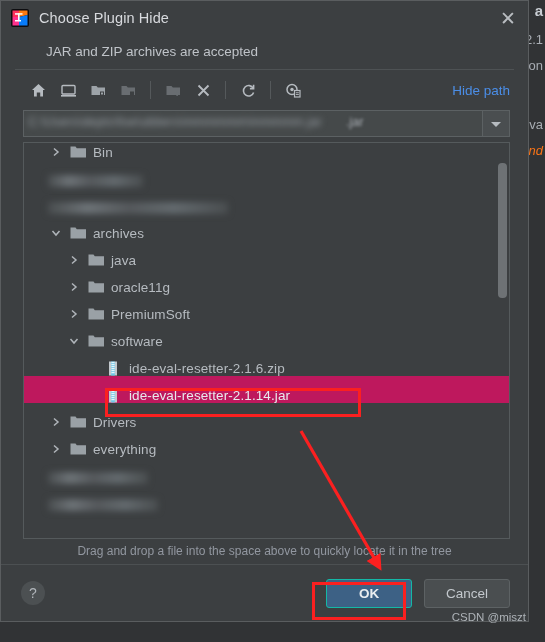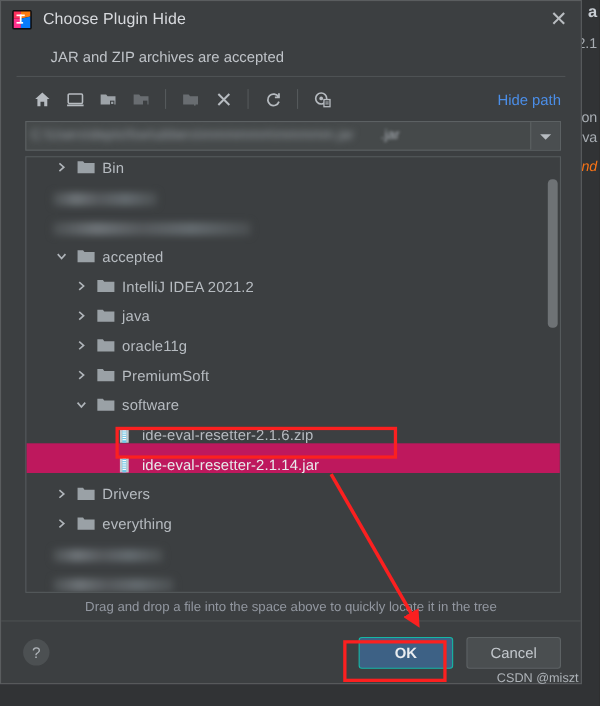--- a/index.html
+++ b/index.html
@@ -292,21 +292,21 @@
     left: 295px; top: 425px;
     width: 100px; height: 150px;
   }
 </style>
 </head>
 <body>
 
 <div id="bg-ide">
     <span class="bg-text bold" style="top: 2px; right: 2px;">a</span>
     <span class="bg-text" style="top: 32px; right: 2px;">2.1</span>
-    <span class="bg-text" style="top: 58px; right: 2px; margin-top: 41px;">on</span>
+    <span class="bg-text" style="top: 58px; right: 2px;">on</span>
     <span class="bg-text" style="top: 117px; right: 2px;">va</span>
     <span class="bg-text ital" style="top: 143px; right: 2px;">nd</span>
   </div>
 
 <div id="dialog">
 
   <div class="titlebar">
     <span class="app-logo">
       <svg width="18" height="18" viewBox="0 0 18 18">
         <rect x="0" y="0" width="18" height="18" rx="2" fill="#0d0d10"></rect>
@@ -423,33 +423,21 @@
         <div class="trow">
           <span style="width: 24px; flex: 0 0 auto;"></span>
           <span class="twist">
             <svg width="10" height="10" viewBox="0 0 10 10">
               <path d="M1.5 3 L5 7 L8.5 3" fill="none" stroke="#b0b5ba" stroke-width="1.5"></path>
             </svg>
           </span>
           <span class="ficon" style="margin-left: 6px;"><svg width="17" height="14" viewBox="0 0 17 14">
               <path d="M0.5 1.5 L5.5 1.5 L6.8 3.2 L16 3.2 L16 12.5 L0.5 12.5 Z" fill="#9aa1a6"></path>
             </svg></span>
-          <span class="tlabel">accepted</span>
-        </div>
-        <div class="trow">
-          <span style="width: 42px; flex: 0 0 auto;"></span>
-          <span class="twist">
-            <svg width="10" height="10" viewBox="0 0 10 10">
-              <path d="M3 1.5 L7 5 L3 8.5" fill="none" stroke="#b0b5ba" stroke-width="1.5"></path>
-            </svg>
-          </span>
-          <span class="ficon" style="margin-left: 6px;"><svg width="17" height="14" viewBox="0 0 17 14">
-              <path d="M0.5 1.5 L5.5 1.5 L6.8 3.2 L16 3.2 L16 12.5 L0.5 12.5 Z" fill="#9aa1a6"></path>
-            </svg></span>
-          <span class="tlabel">IntelliJ IDEA 2021.2</span>
+          <span class="tlabel">archives</span>
         </div>
         <div class="trow">
           <span style="width: 42px; flex: 0 0 auto;"></span>
           <span class="twist">
             <svg width="10" height="10" viewBox="0 0 10 10">
               <path d="M3 1.5 L7 5 L3 8.5" fill="none" stroke="#b0b5ba" stroke-width="1.5"></path>
             </svg>
           </span>
           <span class="ficon" style="margin-left: 6px;"><svg width="17" height="14" viewBox="0 0 17 14">
               <path d="M0.5 1.5 L5.5 1.5 L6.8 3.2 L16 3.2 L16 12.5 L0.5 12.5 Z" fill="#9aa1a6"></path>

